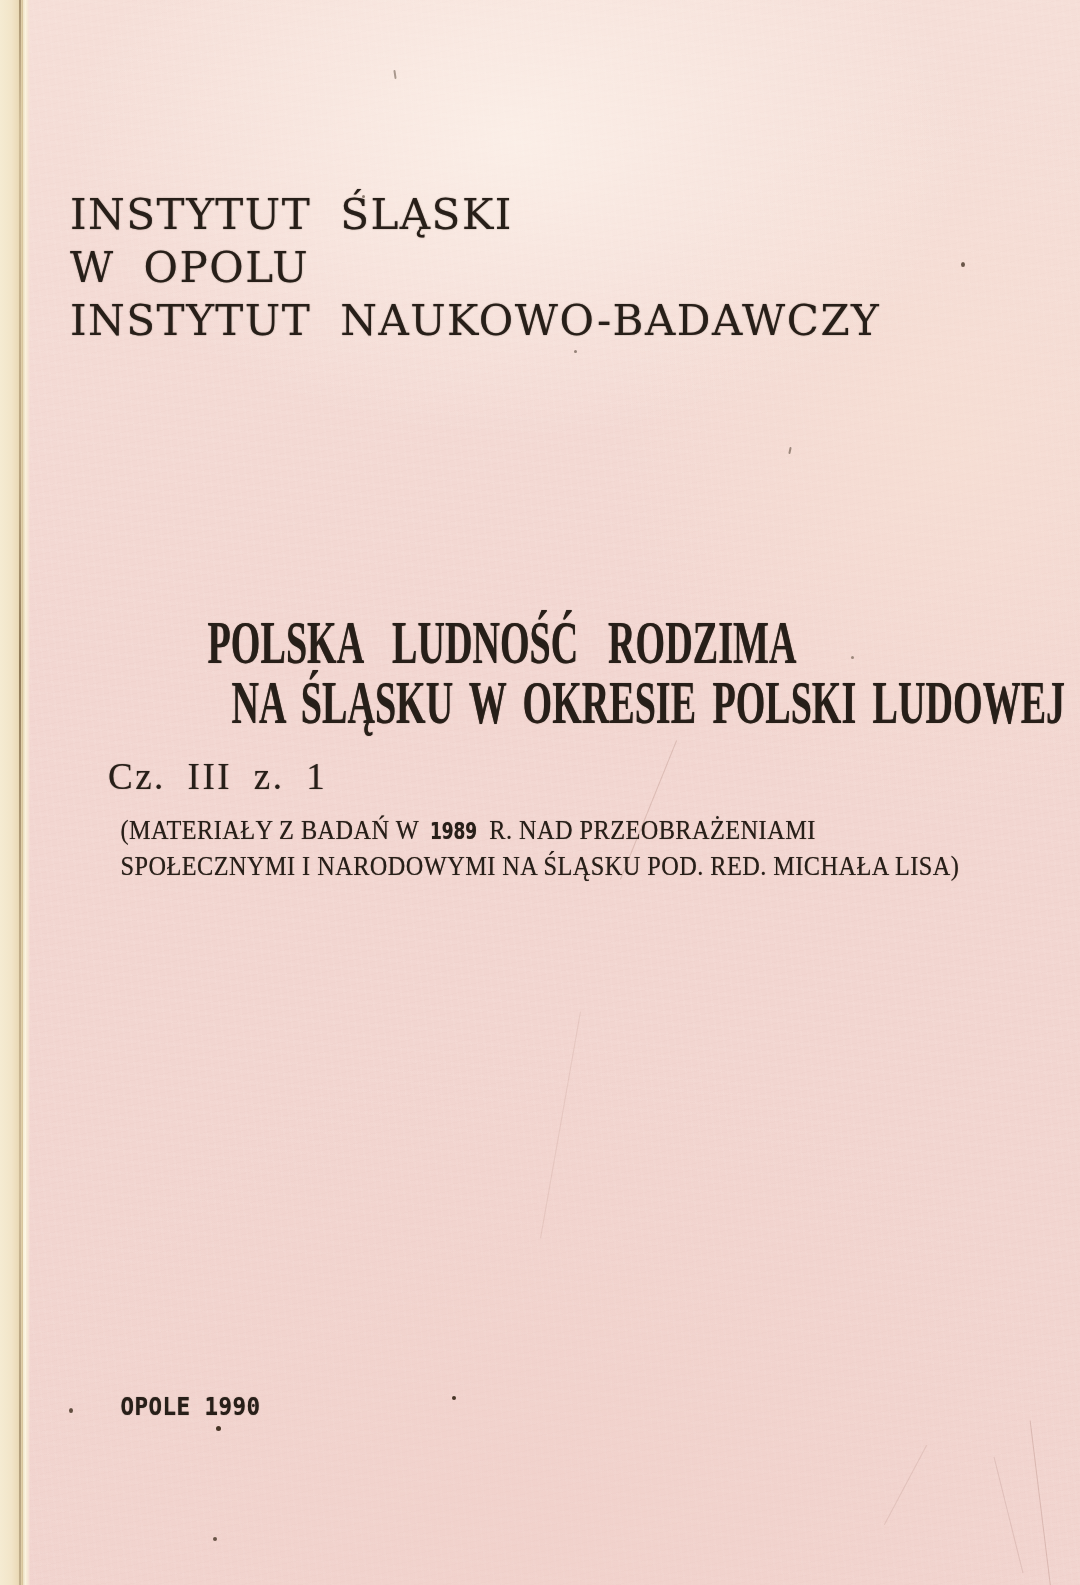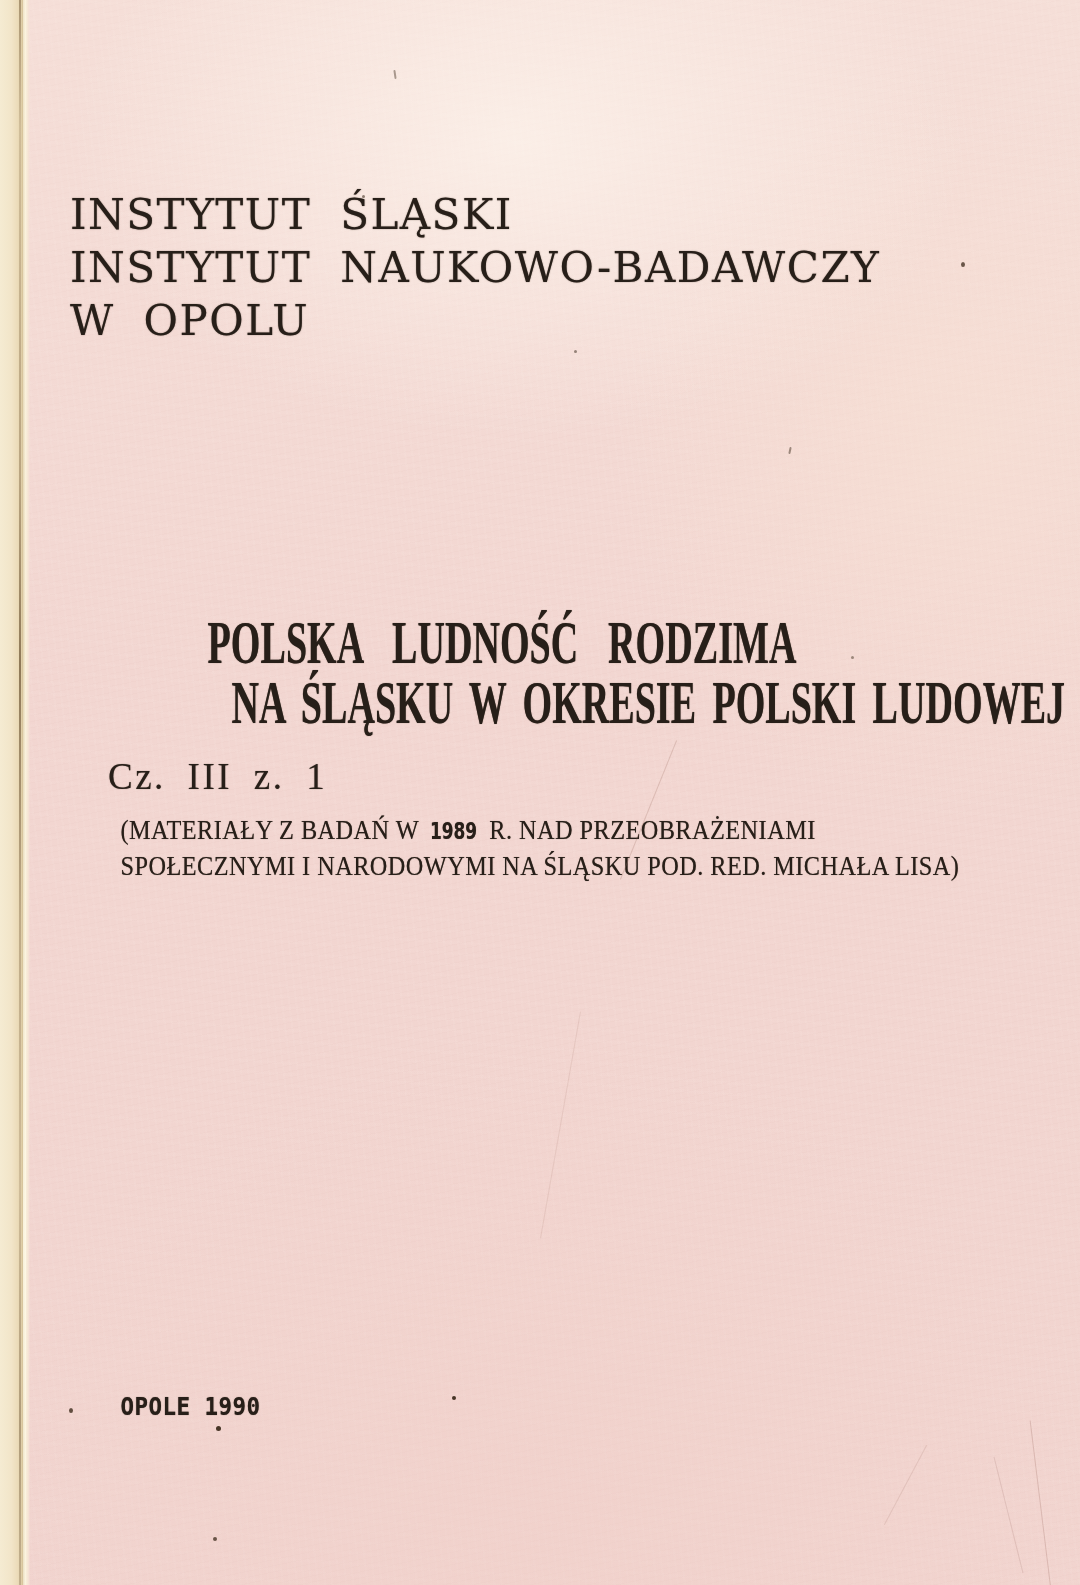--- a/index.html
+++ b/index.html
@@ -105,22 +105,22 @@
 <body>
 
 <div class="cover">
   <div class="spine"></div>
   <div class="crease-dark"></div>
   <div class="crease-light"></div>
 
   <div class="content">
     <div class="publisher">
       <div>INSTYTUT ŚLĄSKI</div>
+      <div>W OPOLU</div>
       <div>INSTYTUT NAUKOWO-BADAWCZY</div>
-      <div>W OPOLU</div>
     </div>
 
     <div class="title-line l1">POLSKA LUDNOŚĆ RODZIMA</div>
     <div class="title-line l2">NA ŚLĄSKU W OKRESIE POLSKI LUDOWEJ</div>
 
     <div class="part">Cz. III z. 1</div>
 
     <div class="subtitle">
       <div><span>(MATERIAŁY Z BADAŃ W </span><span class="year">1989</span><span> R. NAD PRZEOBRAŻENIAMI</span></div>
       <div>SPOŁECZNYMI I NARODOWYMI NA ŚLĄSKU POD. RED. MICHAŁA LISA)</div>

